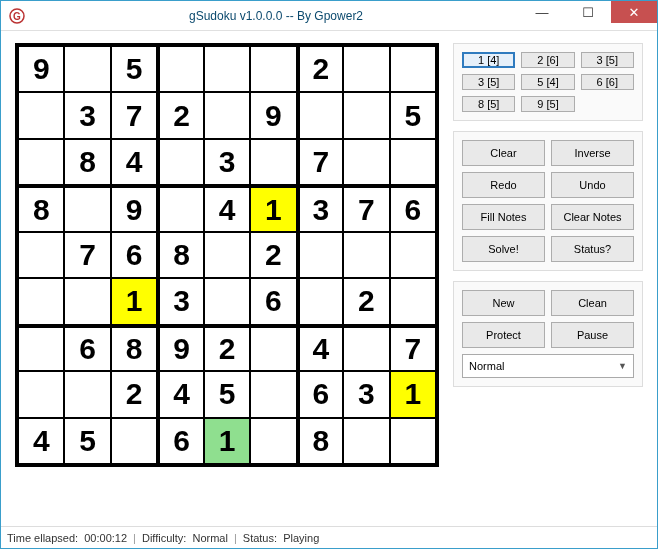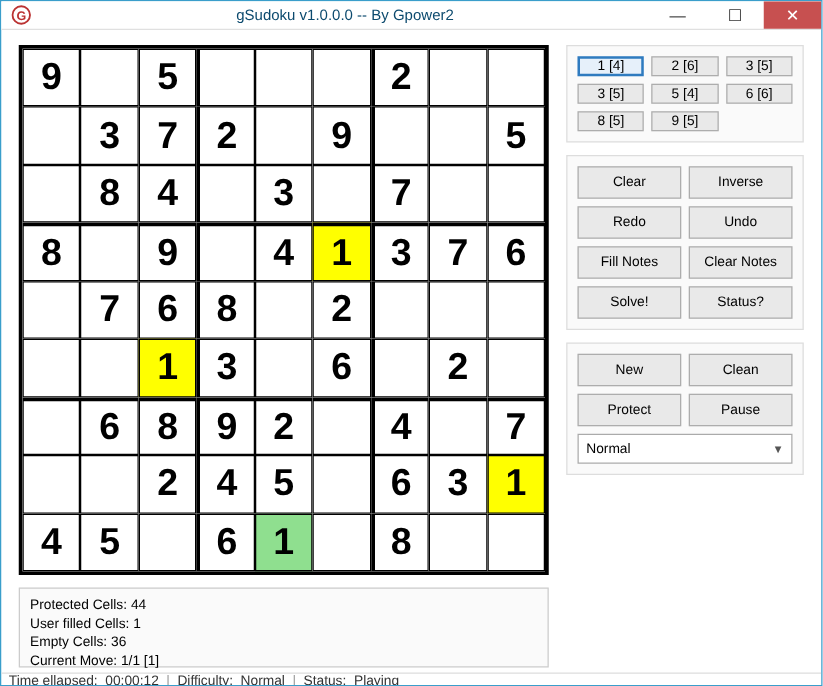--- a/index.html
+++ b/index.html
@@ -126,26 +126,20 @@
         <div class="cell">4</div>
         <div class="cell">5</div>
         <div class="cell"></div>
         <div class="cell bl">6</div>
         <div class="cell green">1</div>
         <div class="cell"></div>
         <div class="cell bl">8</div>
         <div class="cell"></div>
         <div class="cell"></div>
       </div>
-    <div class="info">
-      <div>Protected Cells: 44</div>
-      <div>User filled Cells: 1</div>
-      <div>Empty Cells: 36</div>
-      <div>Current Move: 1/1 [1]</div>
-    </div>
   </div>
   <div class="right">
     <div class="numpad" id="numpad">
         <div class="numbtn active">1 [4]</div>
         <div class="numbtn">2 [6]</div>
         <div class="numbtn">3 [5]</div>
         <div class="numbtn">3 [5]</div>
         <div class="numbtn">5 [4]</div>
         <div class="numbtn">6 [6]</div>
         <div class="numbtn">8 [5]</div>

